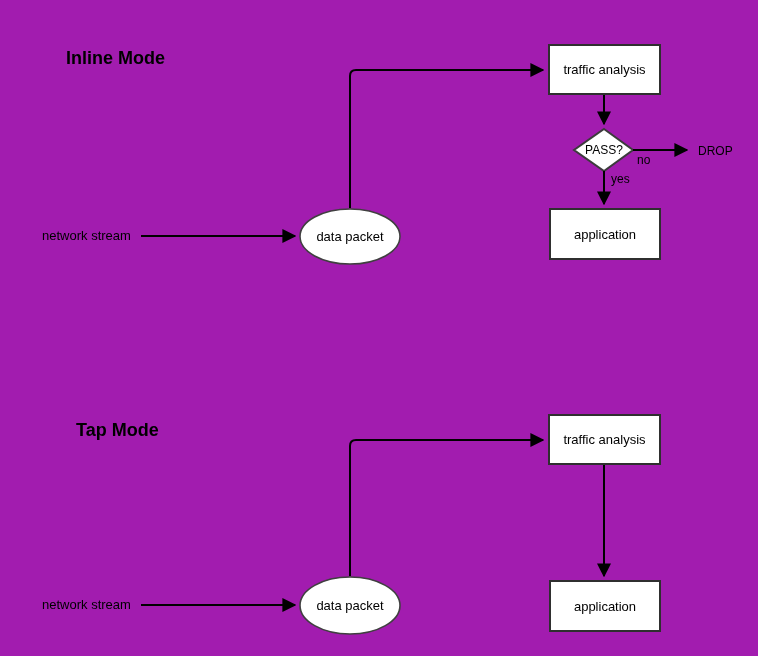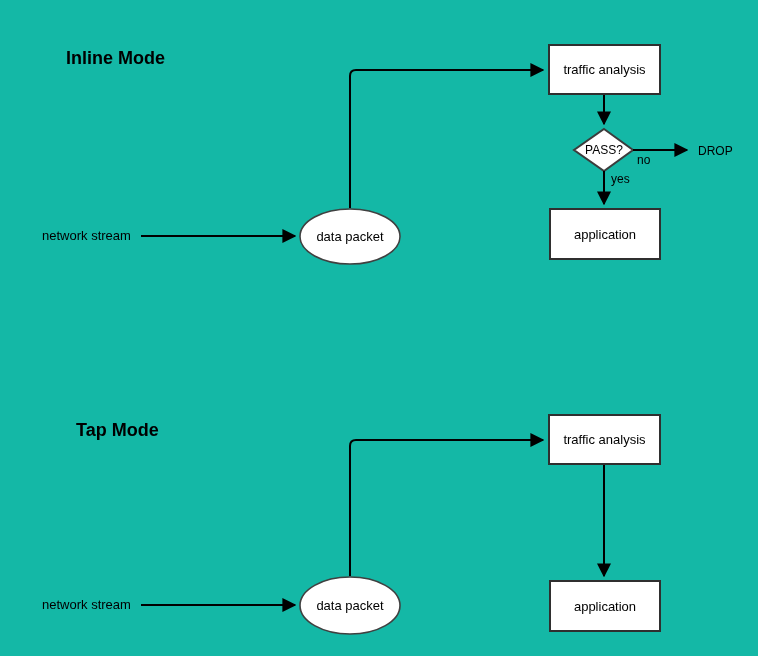--- a/index.html
+++ b/index.html
@@ -7,21 +7,21 @@
     padding: 0;
     width: 758px;
     height: 656px;
     background: #ffffff;
     overflow: hidden;
   }
   .canvas {
     position: relative;
     width: 758px;
     height: 656px;
-    background: #14b8a6;
+    background: #a21caf;
   }
   svg text {
     font-family: "Liberation Sans", sans-serif;
     fill: #000000;
   }
   .section-title {
     font-size: 18px;
     font-weight: bold;
   }
   .node-label {

